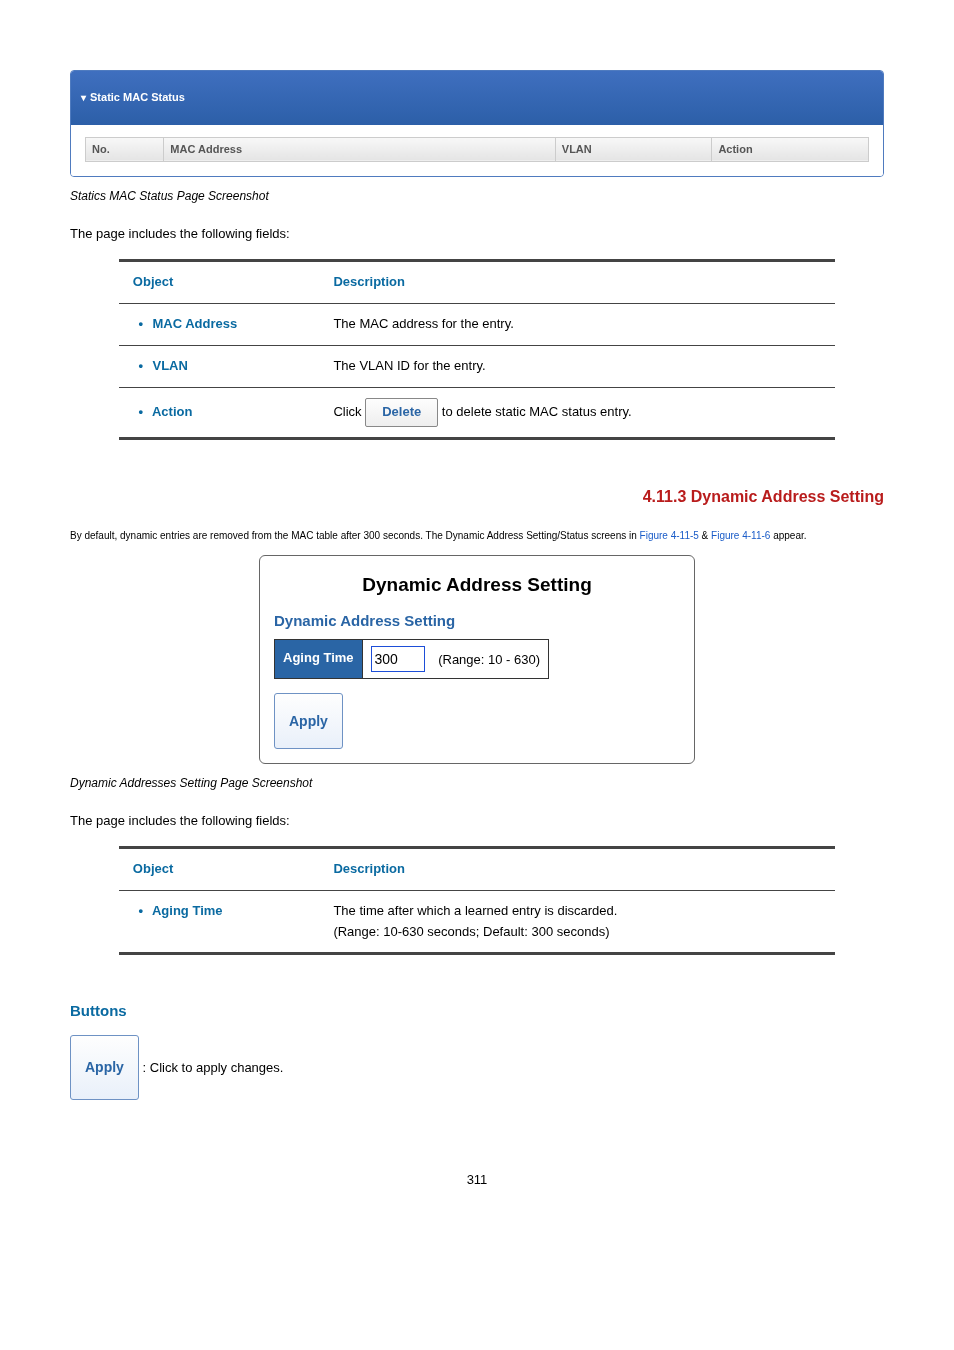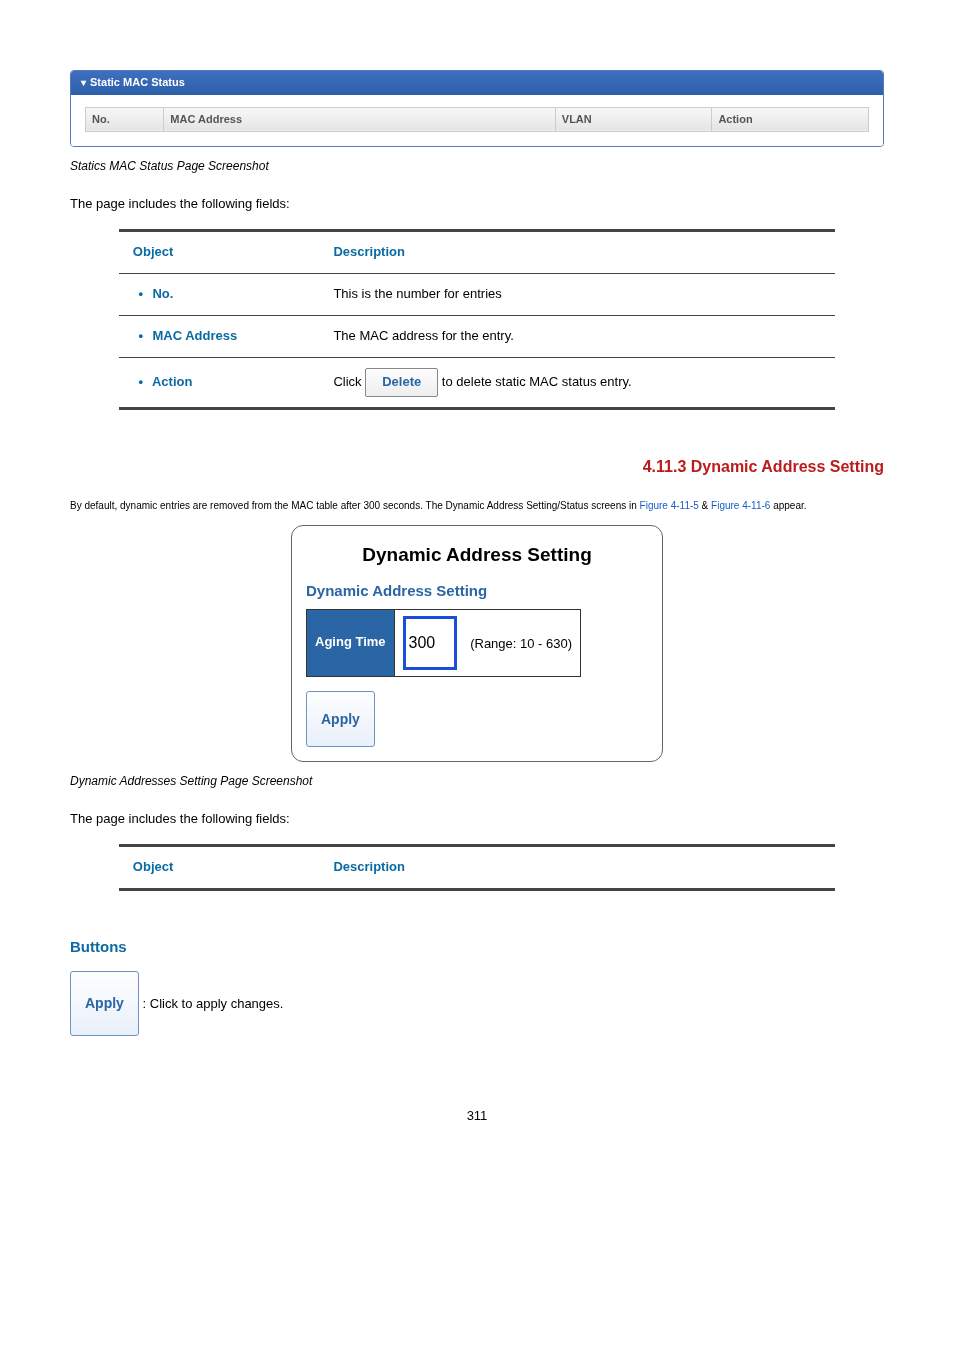--- a/index.html
+++ b/index.html
@@ -18,21 +18,21 @@
     border: 1px solid #4f7bbf;
     border-radius: 4px;
     overflow: hidden;
     margin-bottom: 6px;
   }
   .panel-header {
     background: linear-gradient(to bottom, #3f6fbf 0%, #2c5fa8 100%);
     color: #fff;
     font-size: 11px;
     font-weight: bold;
-    padding: 3px 10px;
+    padding: 18px 10px;
   }
   .panel-header .arrow {
     margin-right: 4px;
     font-size: 10px;
   }
   .panel-body {
     padding: 12px 14px 14px 14px;
     background: #fff;
   }
   .inner-table {
@@ -107,24 +107,24 @@
     text-align: right;
   }
   .body-para {
     font-size: 10px;
     margin-bottom: 8px;
     line-height: 2.2;
   }
   .body-para a { color: #1a5cc8; text-decoration: none; }
   
   .figure-wrap {
-    width: 372px;
+    width: 436px;
     margin: 4px auto 6px auto;
     border: 1px solid #666;
-    border-radius: 12px;
+    border-radius: 6px;
     overflow: hidden;
     background: #fff;
   }
   .figure-title {
     text-align: center;
     font-weight: bold;
     font-size: 19px;
     padding: 14px 10px 8px 10px;
   }
   .figure-inner {
@@ -147,23 +147,23 @@
     vertical-align: middle;
   }
   .mini-table th {
     background: #2a65a5;
     color: #fff;
     font-weight: bold;
     text-align: left;
   }
   .mini-table input[type="text"] {
     width: 54px;
-    font-size: 16px;
-    padding: 15px 3px;
-    border: 3px solid #1d4ed8;
+    font-size: 14px;
+    padding: 4px 3px;
+    border: 1px solid #1d4ed8;
   }
   .apply-btn {
     display: inline-block;
     border: 1px solid #6e92c4;
     background: linear-gradient(to bottom, #fefefe 0%, #e9f0fa 100%);
     color: #2a65a5;
     font-weight: bold;
     padding: 16px 14px;
     border-radius: 3px;
     font-size: 14px;
@@ -209,26 +209,26 @@
 
 <p class="intro-text">The page includes the following fields:</p>
 
 <table class="obj-table">
   <tbody>
       <tr>
     <th class="obj-col">Object</th>
     <th>Description</th>
   </tr>
   <tr>
-    <td class="obj-col"><span class="bullet">•</span> <span>No.</span></td>
-    <td class="desc">This is the number for entries</td>
-  </tr>
-  <tr>
     <td class="obj-col"><span class="bullet">•</span> <span>MAC Address</span></td>
     <td class="desc">The MAC address for the entry.</td>
+  </tr>
+  <tr>
+    <td class="obj-col"><span class="bullet">•</span> <span>VLAN</span></td>
+    <td class="desc">The VLAN ID for the entry.</td>
   </tr>
   <tr>
     <td class="obj-col"><span class="bullet">•</span> <span>Action</span></td>
     <td class="desc">
       <span>Click </span>
       <span class="btn-inline">Delete</span>
       <span> to delete static MAC status entry.</span>
     </td>
   </tr>
 </tbody>
@@ -264,20 +264,27 @@
 </div>
 
 <p class="intro-text">The page includes the following fields:</p>
 
 <table class="obj-table">
   <tbody>
       <tr>
     <th class="obj-col">Object</th>
     <th>Description</th>
   </tr>
+  <tr>
+    <td class="obj-col" style="vertical-align:top;"><span class="bullet">•</span> <span>Aging Time</span></td>
+    <td class="desc">
+      <div>The time after which a learned entry is discarded.</div>
+      <div>(Range: 10-630 seconds; Default: 300 seconds)</div>
+    </td>
+  </tr>
 </tbody>
   </table>
 
 <div class="buttons-heading">Buttons</div>
 <div class="btn-line">
   <span class="apply-btn">Apply</span>
   <span>: Click to apply changes.</span>
 </div>
 
 <div class="page-num">311</div>

